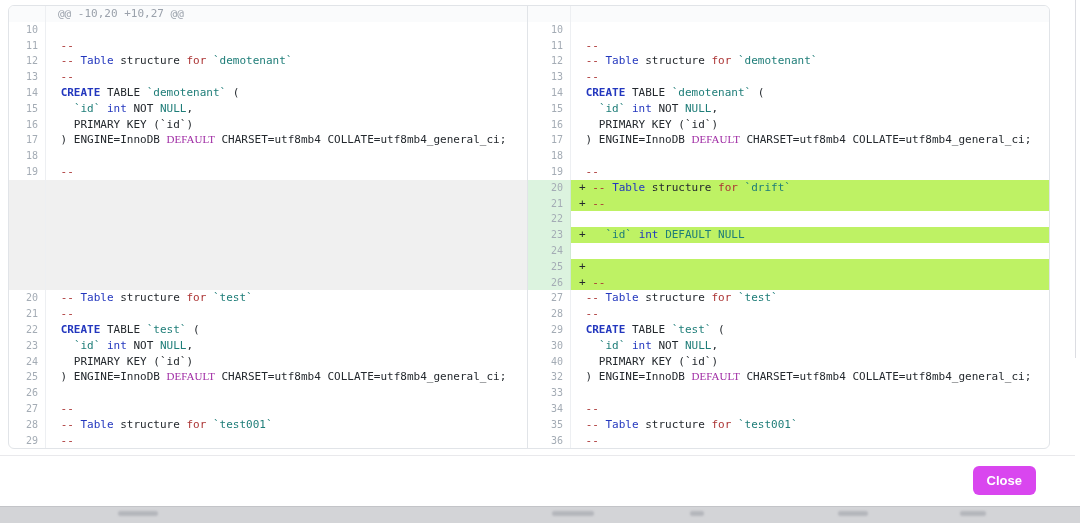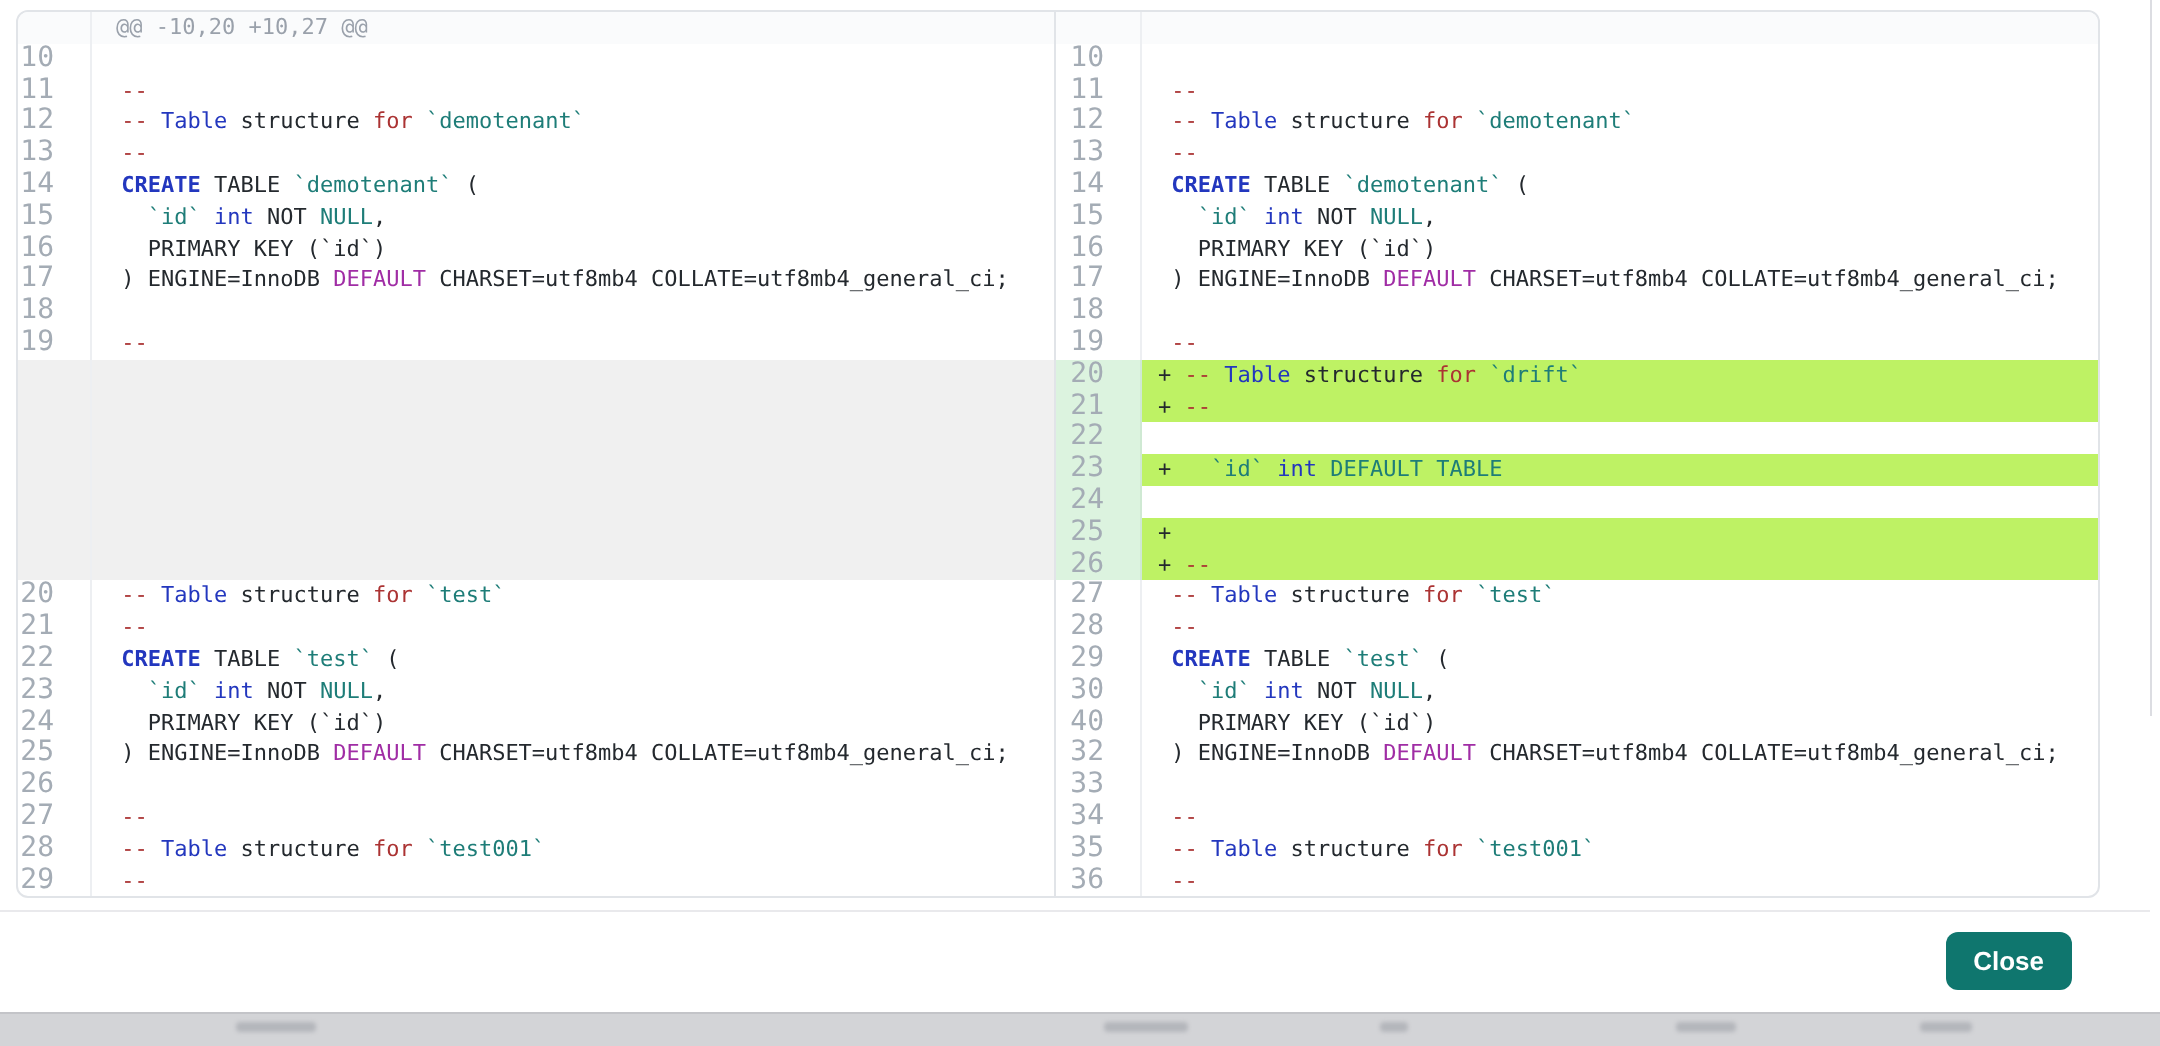--- a/index.html
+++ b/index.html
@@ -4,41 +4,41 @@
 <style>
   html,body{margin:0;padding:0;background:#ffffff;}
   .page{width:1080px;height:523px;position:relative;overflow:hidden;background:#fff;
         font-family:"DejaVu Sans Mono",monospace;}
   .modal{position:absolute;left:0;top:0;width:1076px;height:358px;background:#fff;
          border-right:1px solid #dcdde2;box-sizing:border-box;}
   .modal-body{padding:5px 0 6px 8px;border-bottom:1px solid #e9e9ec;}
   .diff{width:1042px;border:1px solid #e1e4e8;border-radius:6px;overflow:hidden;
         box-sizing:border-box;background:#fff;}
   .row{display:flex;height:15.8px;line-height:15.8px;font-size:11px;white-space:pre;}
-  .gutter{flex:none;width:37px;box-sizing:border-box;text-align:right;padding-right:18px;
-          border-right:1px solid #edeff2;color:#a4acb5;font-size:14px;}
+  .gutter{flex:none;width:37px;box-sizing:border-box;text-align:right;padding-right:7px;
+          border-right:1px solid #edeff2;color:#a4acb5;font-size:10px;}
   .gutter.rg{width:43px;}
   .code{flex:none;width:482px;box-sizing:border-box;padding-left:8px;color:#24292e;
         overflow:hidden;}
   .code.lc{border-right:1px solid #e1e4e8;}
   .code.rc{flex:1 1 auto;width:auto;}
   .row.hd .gutter,.row.hd .code{background:#fafbfc;}
   .hunk{color:#9aa1ab;padding-left:12px;}
   .row.add .gutter.rg{background:#dcf3df;border-right-color:#cfe9d3;}
   .row.add .code.rc{background:#bef264;}
   .ph{background:#f0f0f0 !important;}
   .tk-c{color:#ab3333;}
   .tk-k{color:#2337be;}
   .tk-kb{color:#2337be;font-weight:bold;margin-top:22px;}
   .tk-s{color:#1e7d78;}
-  .tk-m{color:#a02da5;}
+  .tk-m{color:#a02da5;font-family:Liberation Serif, serif;}
   .tk-p{color:#24292e;}
   .footer{height:49px;display:flex;align-items:center;justify-content:flex-end;
           padding-right:39px;background:#fff;}
-  .close-btn{background:#0f766e;color:#ffffff;border:none;border-radius:6px;
+  .close-btn{background:#d946ef;color:#ffffff;border:none;border-radius:6px;
              padding:7px 14px;font-family:"Liberation Sans",sans-serif;font-size:13px;
              font-weight:600;cursor:pointer;}
   .strip{position:absolute;left:0;top:506px;width:1080px;height:17px;background:#d3d4d7;
          border-top:1px solid #c3c4c8;box-sizing:border-box;}
   .sm{position:absolute;top:4px;height:5px;background:#82868f;opacity:.38;
       border-radius:2px;filter:blur(1px);}
 </style>
 </head>
 <body>
 
@@ -59,21 +59,21 @@
             <div class="row"><div class="gutter">13</div><div class="code lc"><span class="tk-c"> --</span></div><div class="gutter rg">13</div><div class="code rc"><span class="tk-c"> --</span></div></div>
             <div class="row"><div class="gutter">14</div><div class="code lc"><span class="tk-p"> </span><span class="tk-kb">CREATE</span><span class="tk-p"> TABLE </span><span class="tk-s">`demotenant`</span><span class="tk-p"> (</span></div><div class="gutter rg">14</div><div class="code rc"><span class="tk-p"> </span><span class="tk-kb">CREATE</span><span class="tk-p"> TABLE </span><span class="tk-s">`demotenant`</span><span class="tk-p"> (</span></div></div>
             <div class="row"><div class="gutter">15</div><div class="code lc"><span class="tk-p">   </span><span class="tk-s">`id`</span><span class="tk-p"> </span><span class="tk-k">int</span><span class="tk-p"> NOT </span><span class="tk-s">NULL</span><span class="tk-p">,</span></div><div class="gutter rg">15</div><div class="code rc"><span class="tk-p">   </span><span class="tk-s">`id`</span><span class="tk-p"> </span><span class="tk-k">int</span><span class="tk-p"> NOT </span><span class="tk-s">NULL</span><span class="tk-p">,</span></div></div>
             <div class="row"><div class="gutter">16</div><div class="code lc"><span class="tk-p">   PRIMARY KEY (`id`)</span></div><div class="gutter rg">16</div><div class="code rc"><span class="tk-p">   PRIMARY KEY (`id`)</span></div></div>
             <div class="row"><div class="gutter">17</div><div class="code lc"><span class="tk-p"> ) ENGINE=InnoDB </span><span class="tk-m">DEFAULT</span><span class="tk-p"> CHARSET=utf8mb4 COLLATE=utf8mb4_general_ci;</span></div><div class="gutter rg">17</div><div class="code rc"><span class="tk-p"> ) ENGINE=InnoDB </span><span class="tk-m">DEFAULT</span><span class="tk-p"> CHARSET=utf8mb4 COLLATE=utf8mb4_general_ci;</span></div></div>
             <div class="row"><div class="gutter">18</div><div class="code lc"></div><div class="gutter rg">18</div><div class="code rc"></div></div>
             <div class="row"><div class="gutter">19</div><div class="code lc"><span class="tk-c"> --</span></div><div class="gutter rg">19</div><div class="code rc"><span class="tk-c"> --</span></div></div>
             <div class="row add"><div class="gutter ph"></div><div class="code lc ph"></div><div class="gutter rg">20</div><div class="code rc"><span class="tk-p">+ </span><span class="tk-c">-- </span><span class="tk-k">Table</span><span class="tk-p"> structure </span><span class="tk-c">for</span><span class="tk-p"> </span><span class="tk-s">`drift`</span></div></div>
             <div class="row add"><div class="gutter ph"></div><div class="code lc ph"></div><div class="gutter rg">21</div><div class="code rc"><span class="tk-p">+ </span><span class="tk-c">--</span></div></div>
             <div class="row add"><div class="gutter ph"></div><div class="code lc ph"></div><div class="gutter rg">22</div></div>
-            <div class="row add"><div class="gutter ph"></div><div class="code lc ph"></div><div class="gutter rg">23</div><div class="code rc"><span class="tk-p">+   </span><span class="tk-s">`id`</span><span class="tk-p"> </span><span class="tk-k">int</span><span class="tk-p"> </span><span class="tk-s">DEFAULT TABLE</span></div></div>
+            <div class="row add"><div class="gutter ph"></div><div class="code lc ph"></div><div class="gutter rg">23</div><div class="code rc"><span class="tk-p">+   </span><span class="tk-s">`id`</span><span class="tk-p"> </span><span class="tk-k">int</span><span class="tk-p"> </span><span class="tk-s">DEFAULT NULL</span></div></div>
             <div class="row add"><div class="gutter ph"></div><div class="code lc ph"></div><div class="gutter rg">24</div></div>
             <div class="row add"><div class="gutter ph"></div><div class="code lc ph"></div><div class="gutter rg">25</div><div class="code rc"><span class="tk-p">+</span></div></div>
             <div class="row add"><div class="gutter ph"></div><div class="code lc ph"></div><div class="gutter rg">26</div><div class="code rc"><span class="tk-p">+ </span><span class="tk-c">--</span></div></div>
             <div class="row"><div class="gutter">20</div><div class="code lc"><span class="tk-p"> </span><span class="tk-c">-- </span><span class="tk-k">Table</span><span class="tk-p"> structure </span><span class="tk-c">for</span><span class="tk-p"> </span><span class="tk-s">`test`</span></div><div class="gutter rg">27</div><div class="code rc"><span class="tk-p"> </span><span class="tk-c">-- </span><span class="tk-k">Table</span><span class="tk-p"> structure </span><span class="tk-c">for</span><span class="tk-p"> </span><span class="tk-s">`test`</span></div></div>
             <div class="row"><div class="gutter">21</div><div class="code lc"><span class="tk-c"> --</span></div><div class="gutter rg">28</div><div class="code rc"><span class="tk-c"> --</span></div></div>
             <div class="row"><div class="gutter">22</div><div class="code lc"><span class="tk-p"> </span><span class="tk-kb">CREATE</span><span class="tk-p"> TABLE </span><span class="tk-s">`test`</span><span class="tk-p"> (</span></div><div class="gutter rg">29</div><div class="code rc"><span class="tk-p"> </span><span class="tk-kb">CREATE</span><span class="tk-p"> TABLE </span><span class="tk-s">`test`</span><span class="tk-p"> (</span></div></div>
             <div class="row"><div class="gutter">23</div><div class="code lc"><span class="tk-p">   </span><span class="tk-s">`id`</span><span class="tk-p"> </span><span class="tk-k">int</span><span class="tk-p"> NOT </span><span class="tk-s">NULL</span><span class="tk-p">,</span></div><div class="gutter rg">30</div><div class="code rc"><span class="tk-p">   </span><span class="tk-s">`id`</span><span class="tk-p"> </span><span class="tk-k">int</span><span class="tk-p"> NOT </span><span class="tk-s">NULL</span><span class="tk-p">,</span></div></div>
             <div class="row"><div class="gutter">24</div><div class="code lc"><span class="tk-p">   PRIMARY KEY (`id`)</span></div><div class="gutter rg">40</div><div class="code rc"><span class="tk-p">   PRIMARY KEY (`id`)</span></div></div>
             <div class="row"><div class="gutter">25</div><div class="code lc"><span class="tk-p"> ) ENGINE=InnoDB </span><span class="tk-m">DEFAULT</span><span class="tk-p"> CHARSET=utf8mb4 COLLATE=utf8mb4_general_ci;</span></div><div class="gutter rg">32</div><div class="code rc"><span class="tk-p"> ) ENGINE=InnoDB </span><span class="tk-m">DEFAULT</span><span class="tk-p"> CHARSET=utf8mb4 COLLATE=utf8mb4_general_ci;</span></div></div>
             <div class="row"><div class="gutter">26</div><div class="code lc"></div><div class="gutter rg">33</div><div class="code rc"></div></div>

